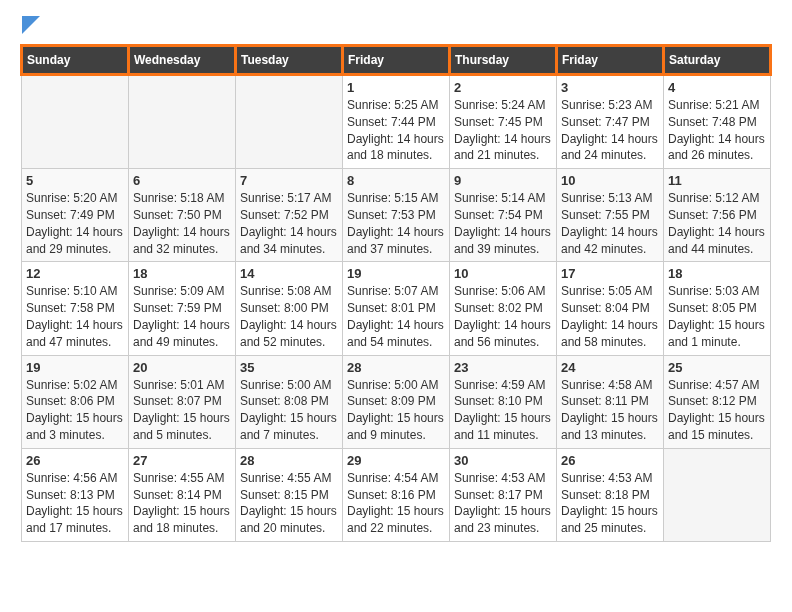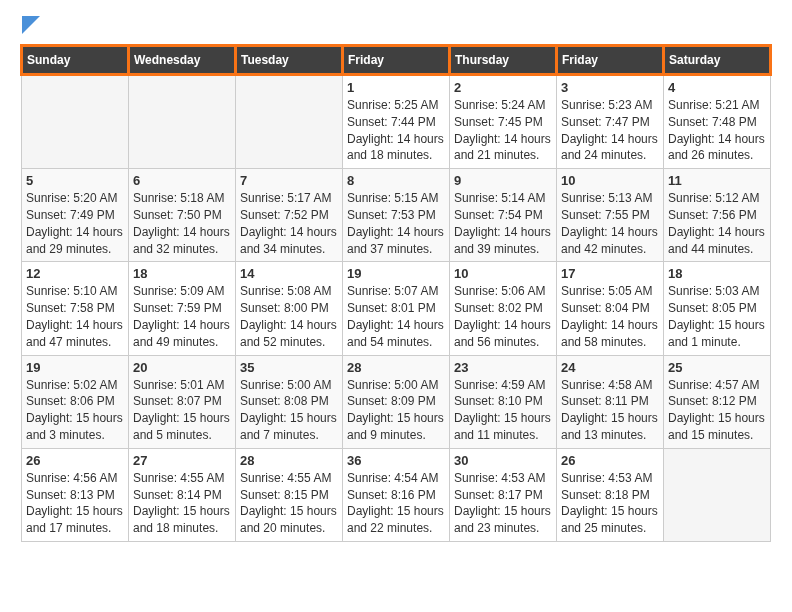--- a/index.html
+++ b/index.html
@@ -235,21 +235,21 @@
         </td>
         <td>
           <span class="day-num">27</span>
 <div class="day-info">Sunrise: 4:55 AM<br>Sunset: 8:14 PM<br>Daylight: 15 hours and 18 minutes.</div>
         </td>
         <td>
           <span class="day-num">28</span>
 <div class="day-info">Sunrise: 4:55 AM<br>Sunset: 8:15 PM<br>Daylight: 15 hours and 20 minutes.</div>
         </td>
         <td>
-          <span class="day-num">36</span>
+          <span class="day-num">29</span>
 <div class="day-info">Sunrise: 4:54 AM<br>Sunset: 8:16 PM<br>Daylight: 15 hours and 22 minutes.</div>
         </td>
         <td>
           <span class="day-num">30</span>
 <div class="day-info">Sunrise: 4:53 AM<br>Sunset: 8:17 PM<br>Daylight: 15 hours and 23 minutes.</div>
         </td>
         <td>
           <span class="day-num">26</span>
 <div class="day-info">Sunrise: 4:53 AM<br>Sunset: 8:18 PM<br>Daylight: 15 hours and 25 minutes.</div>
         </td>

